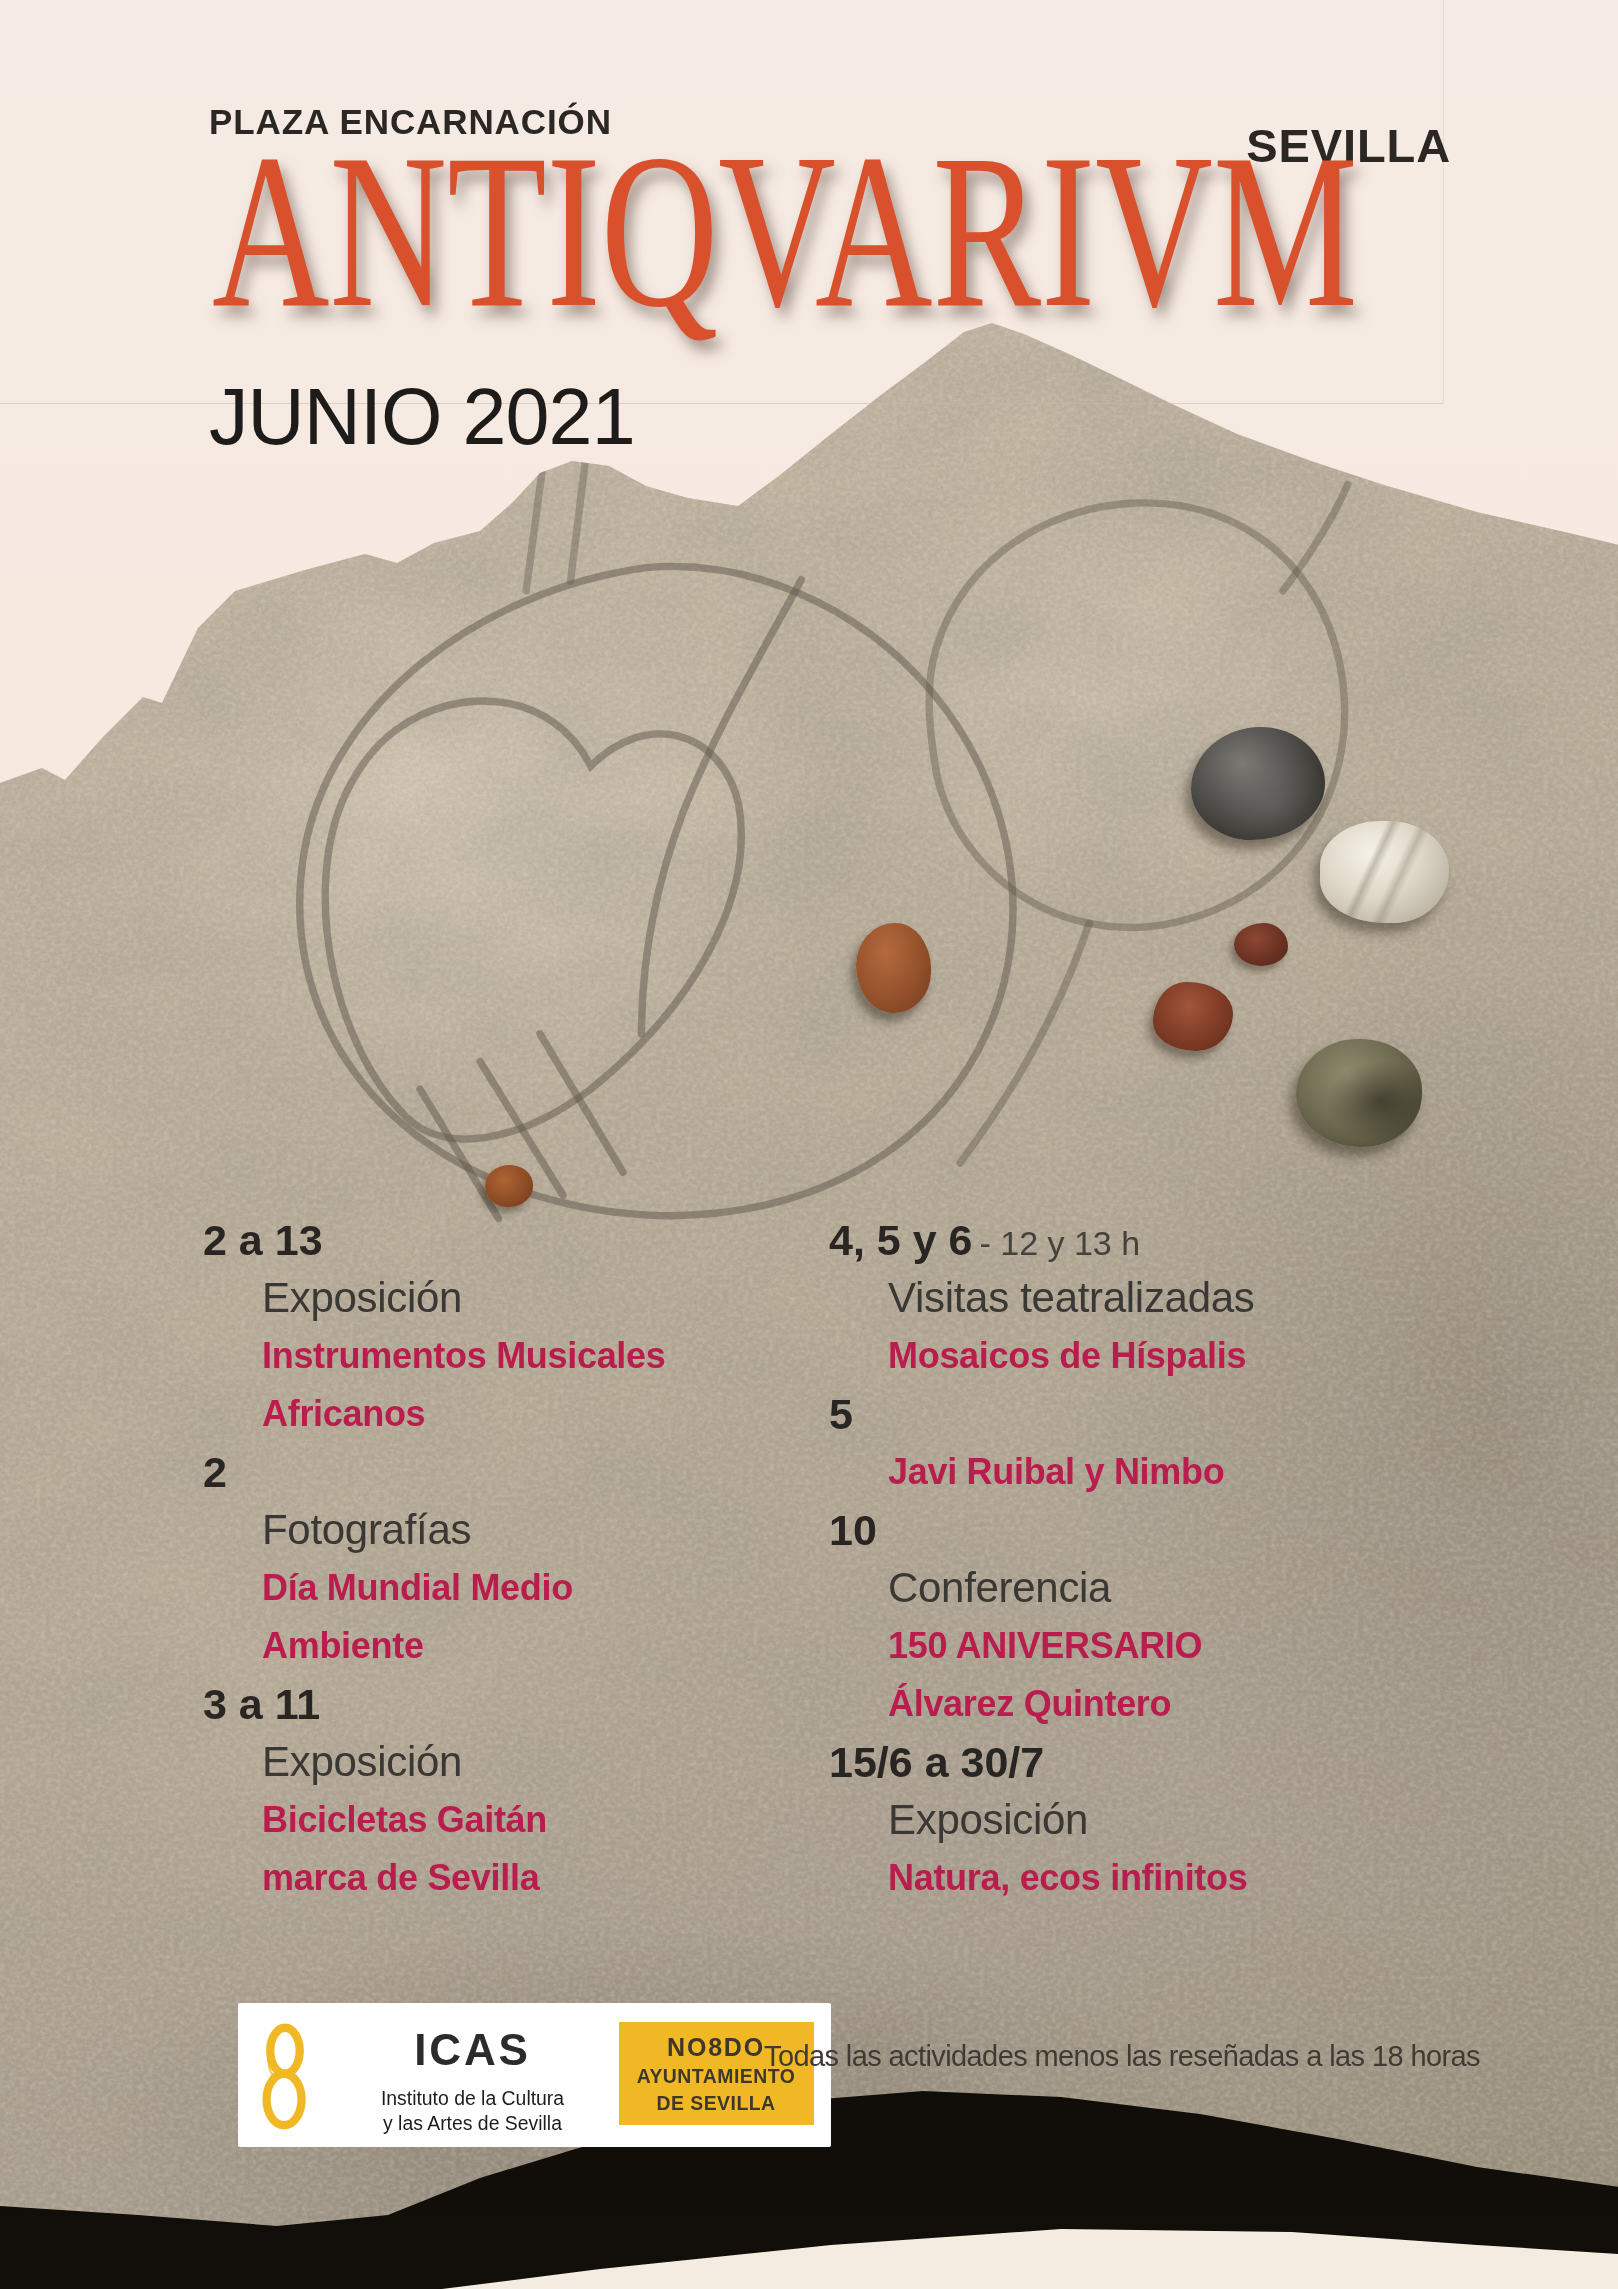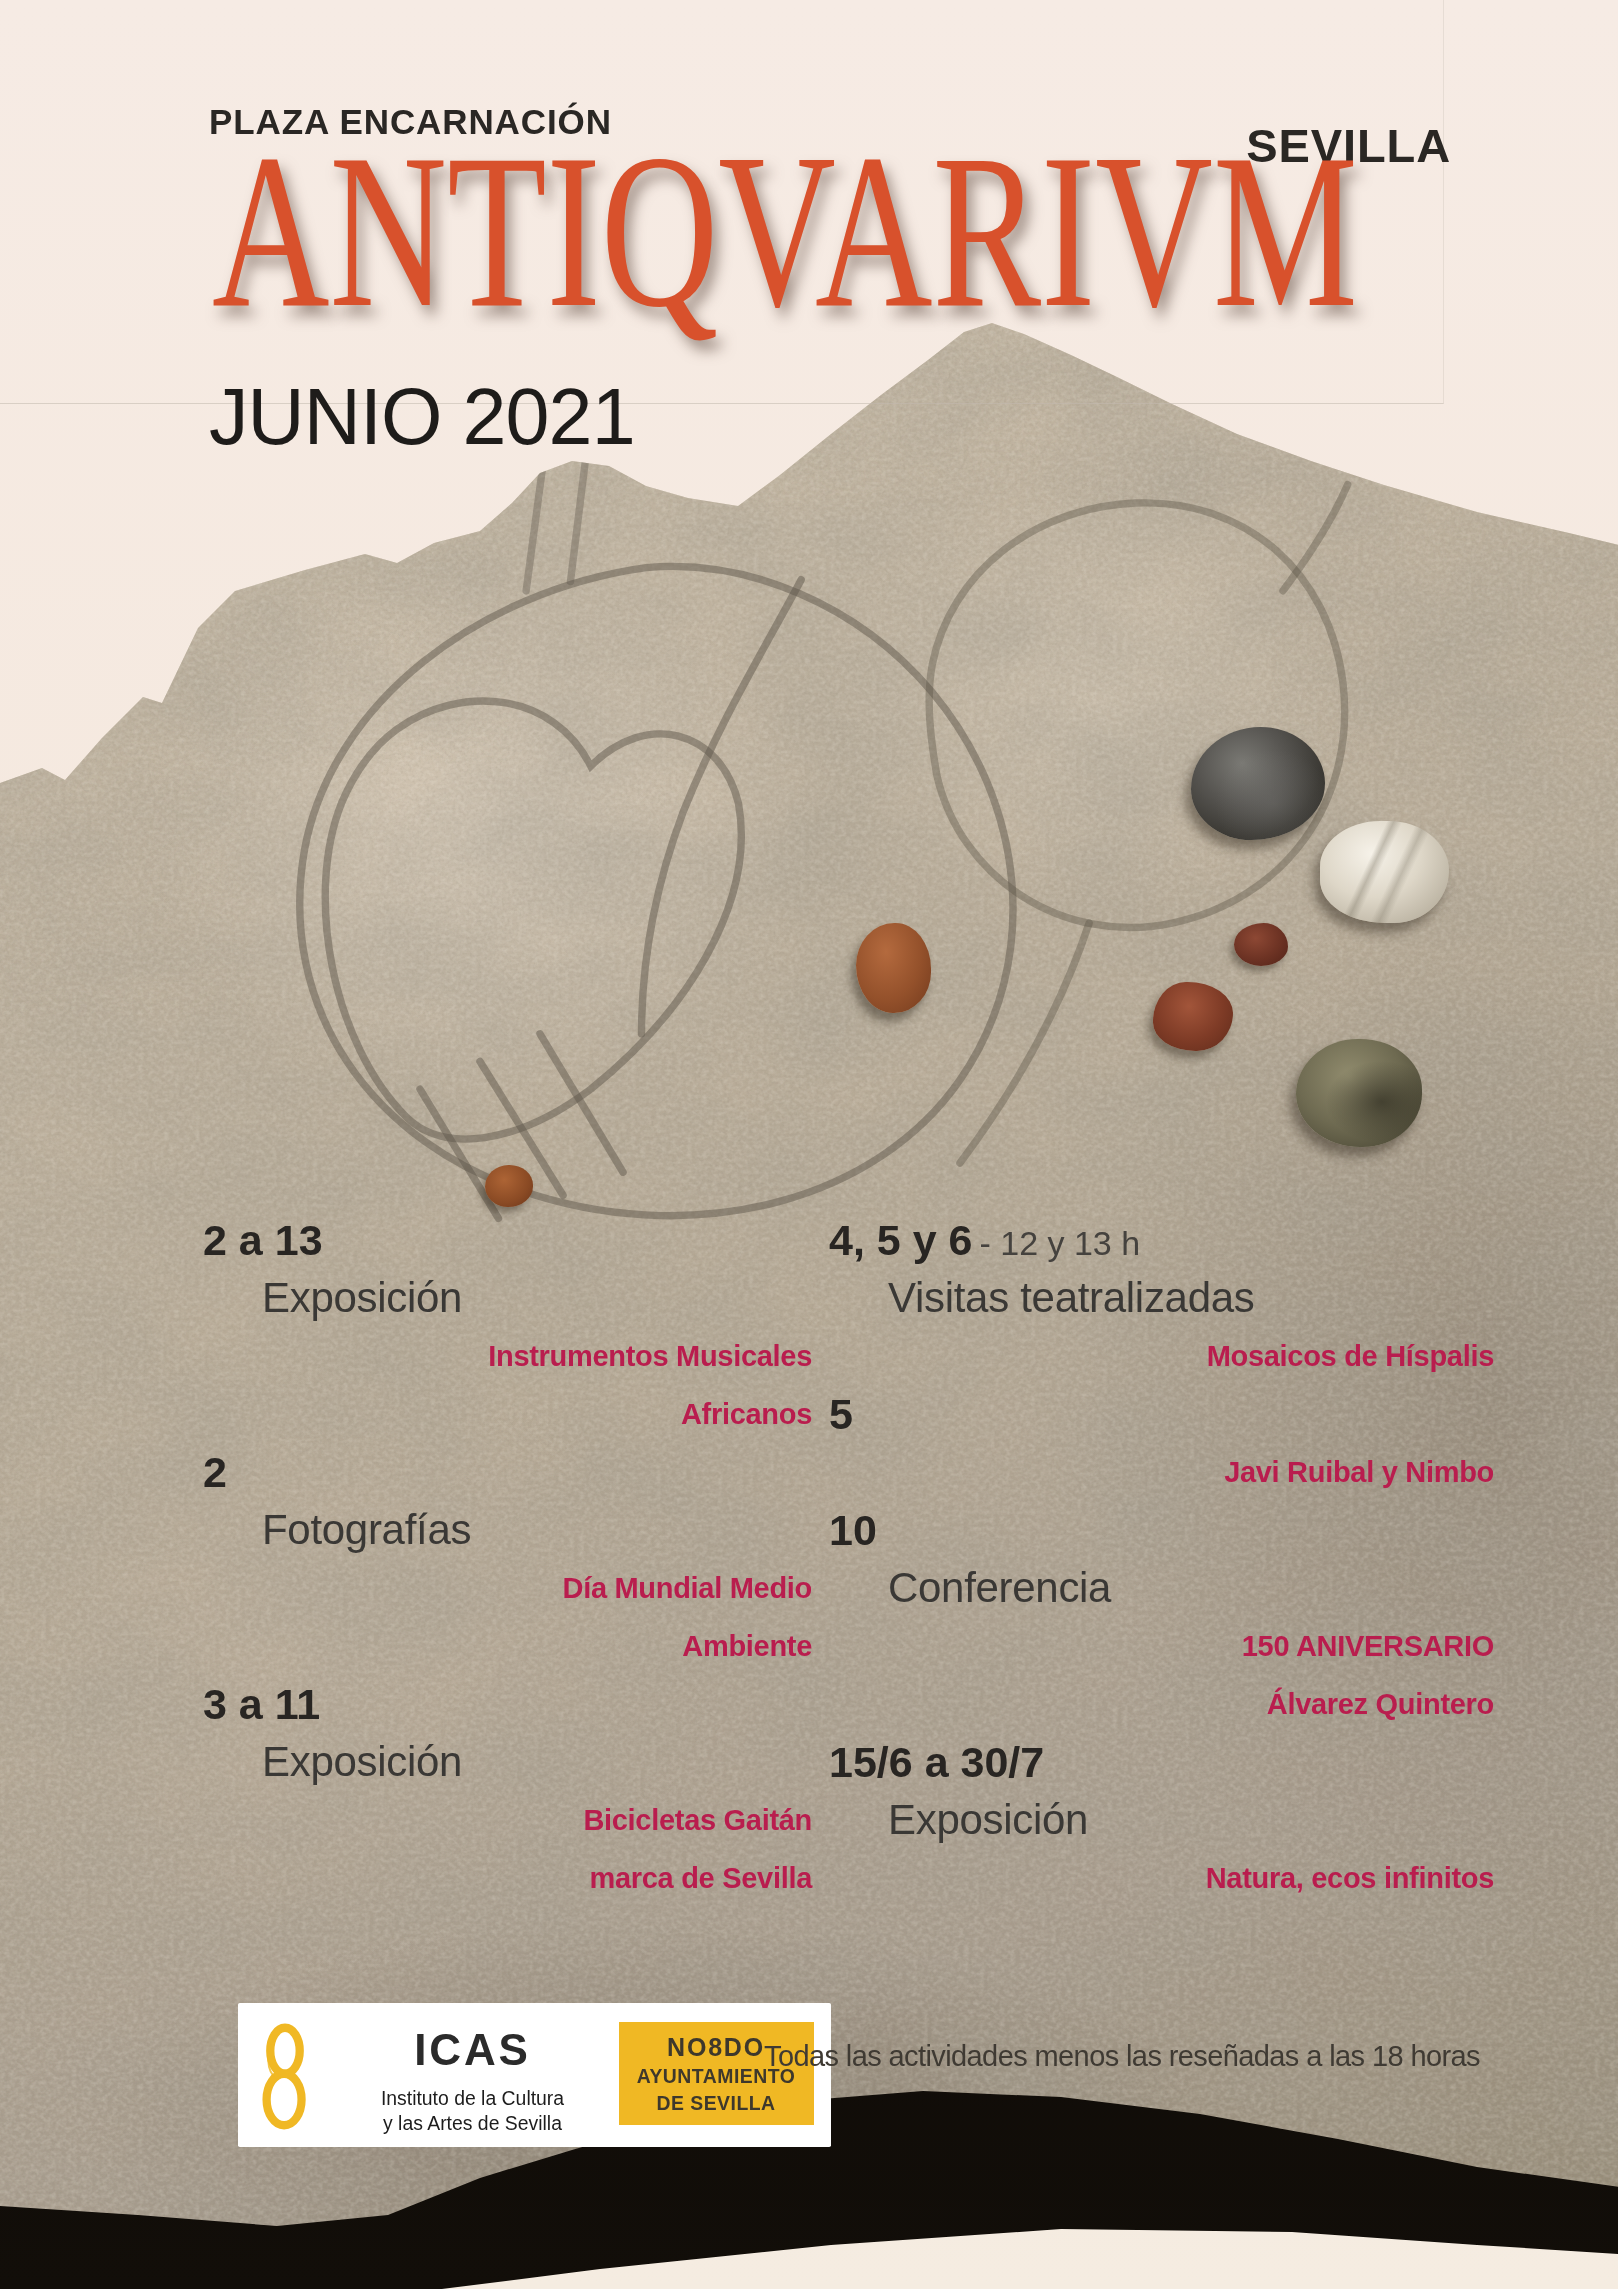--- a/index.html
+++ b/index.html
@@ -125,21 +125,21 @@
     background:radial-gradient(ellipse at 40% 35%, #ad6435 0%, #8a4a24 60%, #6a3519 100%);
     box-shadow:-3.7px 5.5px 7.4px rgba(45,35,25,0.42);
   }
   
   .events{position:absolute;top:1211px;}
   .events-left{left:203px;width:609px;}
   .events-right{left:829px;width:665px;}
   .line{line-height:58px;height:58px;white-space:nowrap;}
   .line.date{font-size:43px;font-weight:bold;color:#282522;}
   .line.desc{font-size:42px;font-weight:400;color:#3a3835;padding-left:59px;letter-spacing:-0.3px;}
-  .line.title{font-size:29px;font-weight:bold;color:var(--event-red);padding-left:59px;letter-spacing:-0.3px;text-align:right;}
+  .line.title{font-size:36px;font-weight:bold;color:var(--event-red);padding-left:59px;letter-spacing:-0.3px;}
   .suffix{font-size:34px;font-weight:400;color:#45423e;margin-left:7px;letter-spacing:0;}
   
   .note{
     position:absolute;left:764px;top:2040px;
     font-size:29px;color:#3f3a33;letter-spacing:-0.6px;white-space:nowrap;
   }
   .icas-box{
     position:absolute;left:238px;top:2003px;width:593px;height:144px;
     background:#ffffff;border-radius:1.8px;
   }

